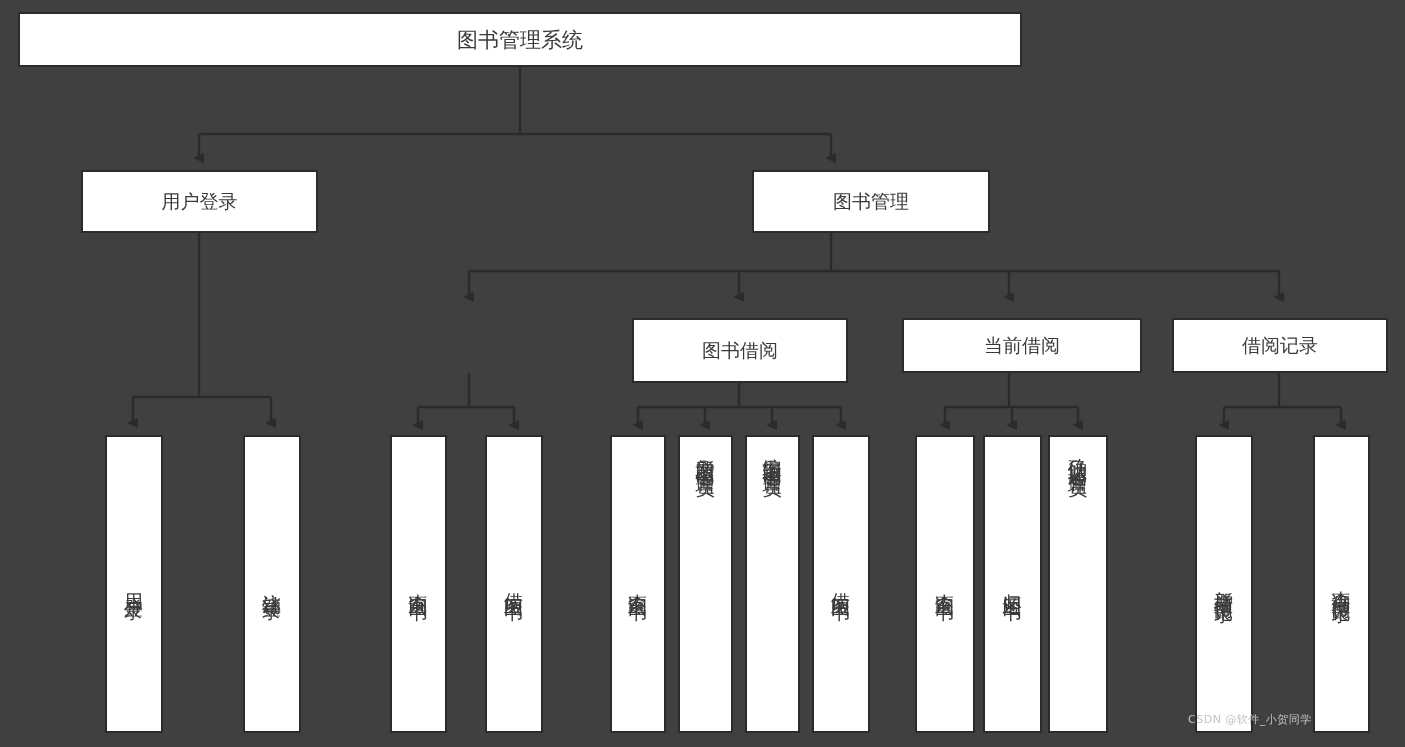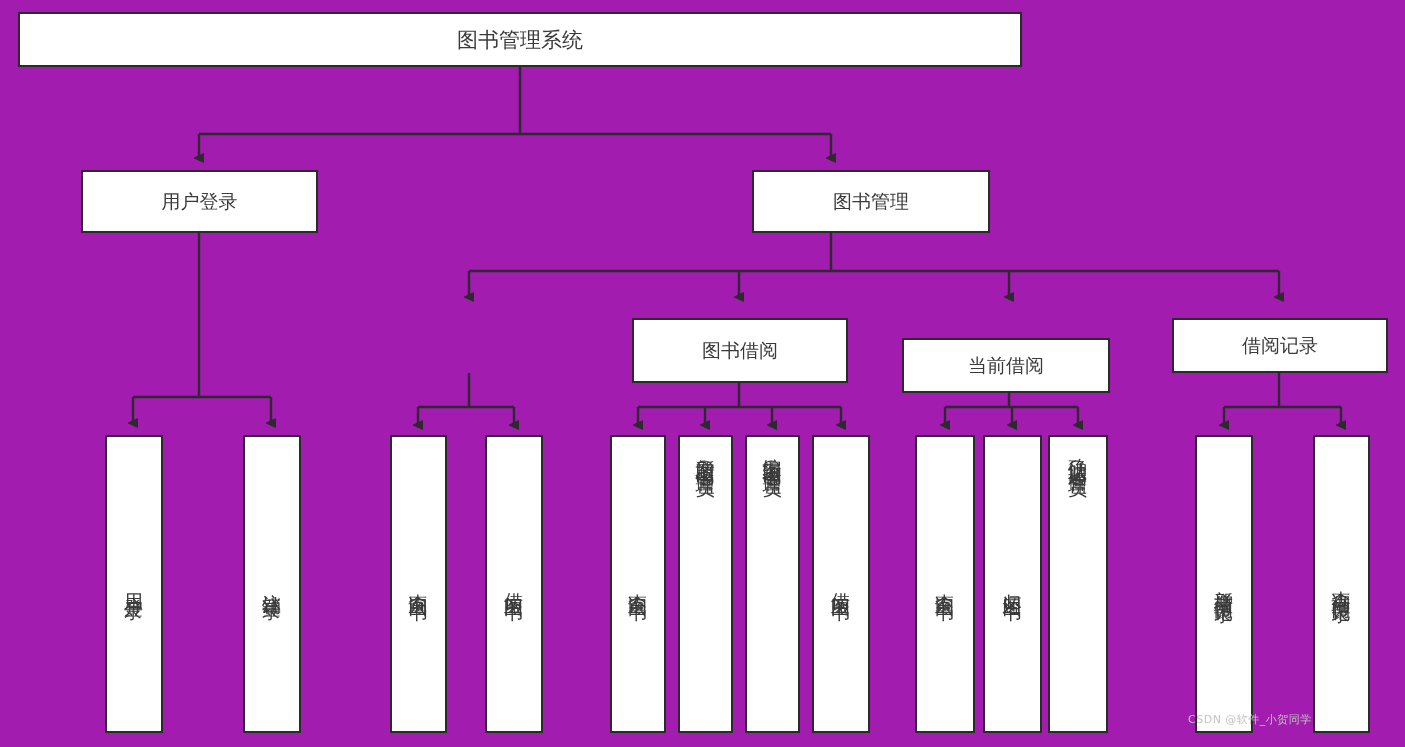--- a/index.html
+++ b/index.html
@@ -7,21 +7,21 @@
     padding: 0;
     background: #ffffff;
   }
   body {
     font-family: "DejaVu Sans", "Liberation Sans", sans-serif;
   }
   #canvas {
     position: relative;
     width: 1405px;
     height: 747px;
-    background: #a21caf;
+    background: #404040;
     overflow: hidden;
   }
   #wires {
     position: absolute;
     left: 0;
     top: 0;
     width: 1405px;
     height: 747px;
     pointer-events: none;
   }
@@ -131,21 +131,21 @@
   <div class="node level2" style="left:81px; top:170px; width:237px; height:63px;">
     <span>用户登录</span>
   </div>
   <div class="node level2" style="left:712px; top:170px; width:238px; height:63px;margin-left:40px;">
     <span>图书管理</span>
   </div>
 
   <div class="node level2" style="left:632px; top:318px; width:216px; height:65px;">
     <span>图书借阅</span>
   </div>
-  <div class="node level2" style="left:902px; top:318px; width:208px; height:55px;margin-top:20px;">
+  <div class="node level2" style="left:902px; top:318px; width:240px; height:55px;">
     <span>当前借阅</span>
   </div>
   <div class="node level2" style="left:1172px; top:318px; width:216px; height:55px;">
     <span>借阅记录</span>
   </div>
 
   <div class="node leaf leaf-short" style="left:105px; top:435px; width:58px; height:298px;">
     <span class="vtext">用户登录</span>
   </div>
   <div class="node leaf leaf-short" style="left:243px; top:435px; width:58px; height:298px;">

